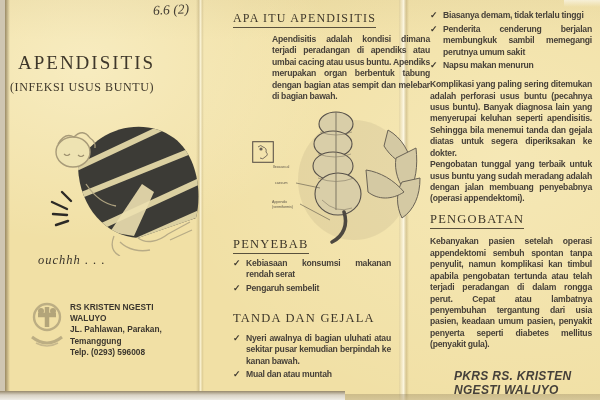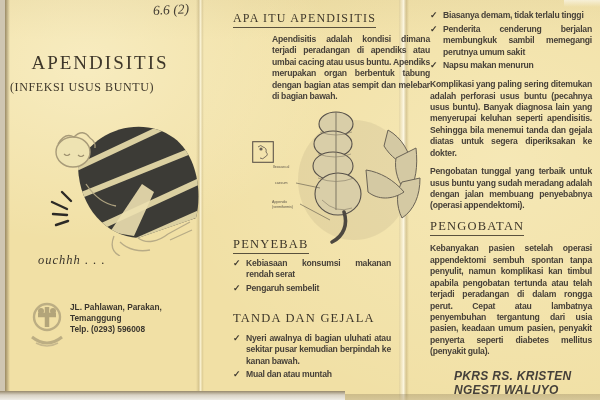--- a/index.html
+++ b/index.html
@@ -41,40 +41,40 @@
   .h.u { border-bottom: 1.3px solid rgba(62,55,42,0.85); padding-bottom: 1px; }
   .bt { font-size: 8.6px; font-weight: bold; line-height: 1.33;
         letter-spacing: -0.2px; word-spacing: -0.3px;
         text-align: justify; color: #474139; }
   .ci { display: flex; gap: 4px; margin-bottom: 2px; }
   .ci .ck { flex: 0 0 9px; font-size: 9px; color: #3d382f; }
   .ci .tx { flex: 1; }
   .hand { font-family: "Liberation Serif", serif; font-style: italic; }
 
   #hw-note { left:153px; top:2px; font-size:13.5px; color:#453f35; transform: rotate(-3deg); }
-  #panel-title { left:18px; top:52px; width:164px; text-align:center; font-size:19px; letter-spacing:2px; }
+  #panel-title { left:18px; top:52px; width:164px; font-size:19px; letter-spacing:2px; }
   #panel-subtitle { left:10px; top:80px; width:180px; text-align:left; font-size:12px; letter-spacing:0.6px; }
   #ouch { left:38px; top:253px; font-size:12.5px; letter-spacing:1px; color:#3b352b;font-family:Liberation Serif, serif; }
   #addr { left:70px; top:302px; width:115px; font-size:8.3px; font-weight:bold;
           line-height:1.35; color:#3b362e; }
   #cartoon { left:50px; top:114px; }
   #hospital-logo { left:26px; top:301px; opacity:.6; }
 
   #mid-h1 { left:233px; top:11px; font-size:12px; }
   #mid-para { left:233px; top:34px; width:158px;margin-left:39px; }
   #inset-box { left:252px; top:141px; }
   #anatomy { left:270px; top:108px; }
   #penyebab-h { left:233px; top:237px; font-size:12.5px; }
   #penyebab-list { left:233px; top:258px; width:158px; }
   #tanda-h { left:233px; top:311px; font-size:12.5px; }
   #tanda-list { left:233px; top:333px; width:158px; }
 
   #col-right { left:430px; top:10px; width:162px; }
   #col-right .list { margin-bottom: 7px; }
-  #col-right .para { margin-bottom: 7px; }
+  #col-right .para { }
   #pengobatan-h { display:inline-block; font-size:12.5px; margin:6px 0 7px 0; }
   #footer-credit { left:454px; top:369px; font-size:12px; font-weight:bold; font-style:italic;
                    letter-spacing:0.3px; color:#45403a; }
   svg text { font-family: "Liberation Sans", sans-serif; }
 </style>
 </head>
 <body>
 
 <div class="shade"></div>
 <div class="abs edge-left-bg"></div>
@@ -130,20 +130,21 @@
 <svg class="abs" id="hospital-logo" width="42" height="50" viewBox="0 0 42 50">
   <circle cx="21" cy="16" r="13" fill="none" stroke="#9a8d6e" stroke-width="2.4"></circle>
   <path d="M21,6 v20 M12,14 h18" stroke="#8b7e5f" stroke-width="4.5"></path>
   <circle cx="15" cy="10" r="3" fill="#8b7e5f"></circle>
   <circle cx="27" cy="10" r="3" fill="#8b7e5f"></circle>
   <path d="M6,36 q15,12 30,0" fill="none" stroke="#9a8d6e" stroke-width="3"></path>
   <path d="M10,42 q11,6 22,0" fill="none" stroke="#ac9f7e" stroke-width="1.6"></path>
 </svg>
 
 <div class="abs" id="addr">
+  <div>RS KRISTEN NGESTI WALUYO</div>
   <div>JL. Pahlawan, Parakan,</div>
   <div>Temanggung</div>
   <div>Telp. (0293) 596008</div>
 </div>
 
 <div class="abs h u" id="mid-h1">APA ITU APENDISITIS</div>
 <div class="abs bt" id="mid-para">Apendisitis adalah kondisi dimana terjadi peradangan di apendiks atau umbai cacing atau usus buntu. Apendiks merupakan organ berbentuk tabung dengan bagian atas sempit dan melebar di bagian bawah.</div>
 
 <svg class="abs" id="inset-box" width="22" height="22" viewBox="0 0 22 22">
   <rect x="0.7" y="0.7" width="20.6" height="20.6" fill="none" stroke="#5d554a" stroke-width="1.1"></rect>

